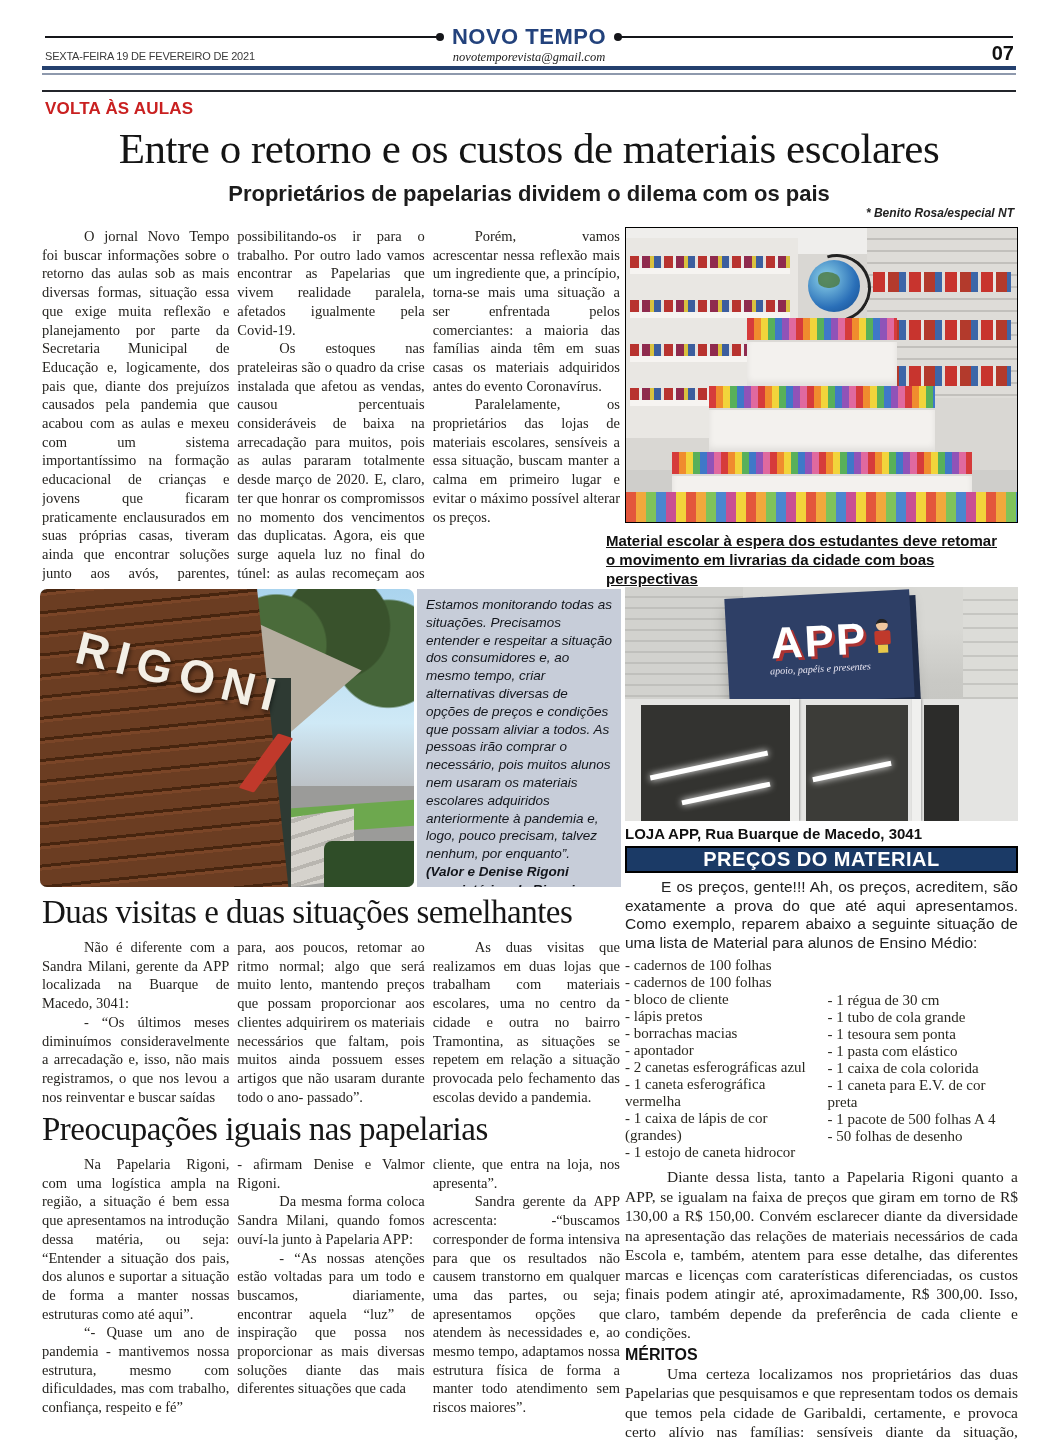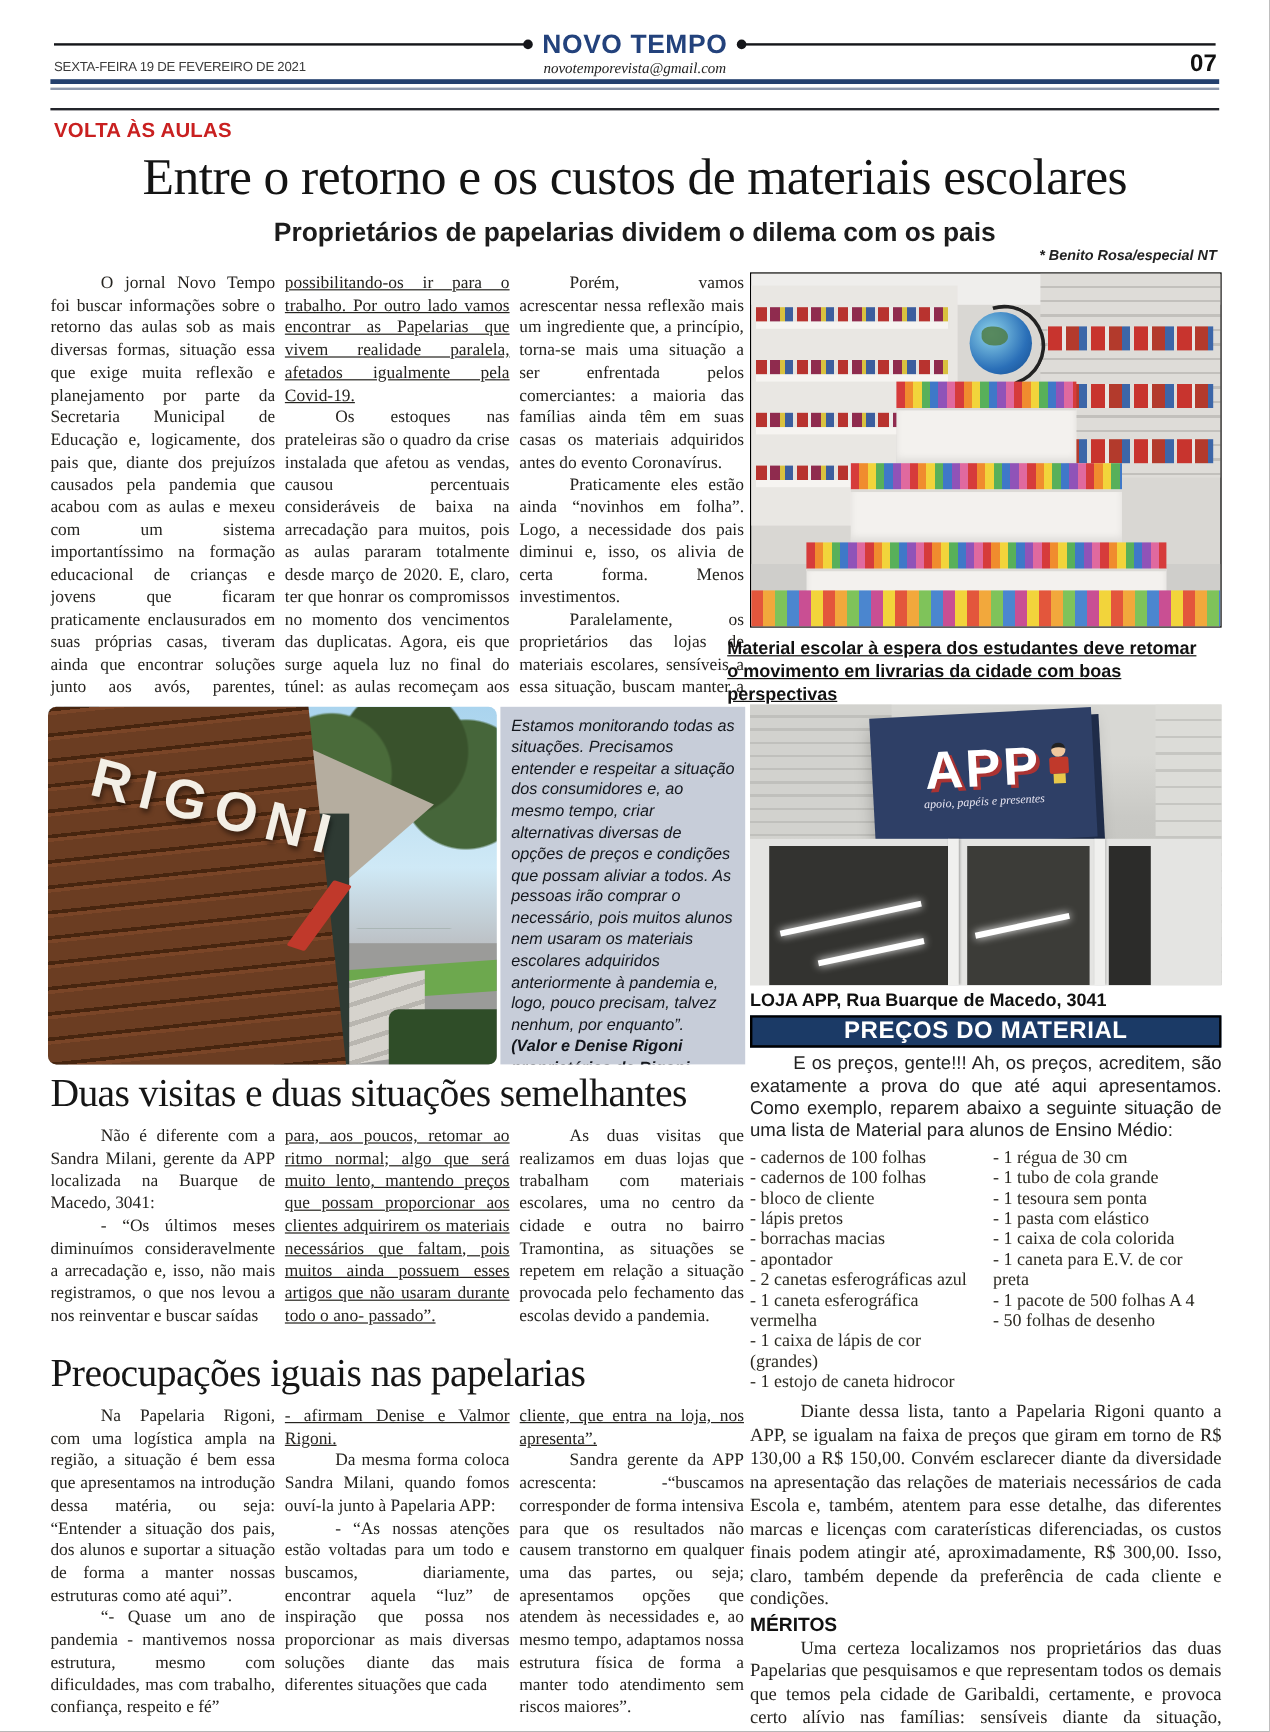--- a/index.html
+++ b/index.html
@@ -23,42 +23,42 @@
   .top-rule { position:absolute; left:42px; right:42px; top:90px; border-top:2px solid #23252b; }
   
   .kicker { position:absolute; left:45px; top:99px; font-family:"Liberation Sans",sans-serif; font-weight:bold; font-size:17px; color:#c92020; letter-spacing:.2px; }
   .headline { position:absolute; left:0; right:0; top:124px; text-align:center; font-size:43px; letter-spacing:-.5px; color:#141414; font-weight:500; }
   .subheadline { position:absolute; left:0; right:0; top:181px; text-align:center; font-family:"Liberation Sans",sans-serif; font-weight:bold; font-size:22px; color:#1c1c1c; }
   .photo-credit { position:absolute; right:44px; top:206px; font-family:"Liberation Sans",sans-serif; font-style:italic; font-weight:bold; font-size:12px; color:#222;text-align:center; }
   
   .cols { display:flex; gap:8px; text-align:justify; font-size:14.5px; line-height:18.7px; color:#25231f; }
   .cols .col { flex:1; overflow:hidden; hyphens:auto; }
   .para { text-indent:42px; }
-  .lead { text-indent:0;text-decoration:underline; }
+  .lead { text-indent:0; }
   .top-cols { position:absolute; left:42px; top:227px; width:578px; height:358px; overflow:hidden; }
   .left-lower { position:absolute; left:42px; top:894px; width:578px; }
   .sec-h2 { font-size:33px; letter-spacing:-.5px; font-weight:500; color:#161616; margin-bottom:7px; }
-  .sec-cols-1 { height:167px; overflow:hidden; margin-bottom:22px; }
+  .sec-cols-1 { height:167px; overflow:hidden; margin-bottom:6px; }
   .sec-cols-2 { height:292px; overflow:hidden; }
   
   .caption { font-family:"Liberation Sans",sans-serif; font-weight:bold; font-size:15px; line-height:19px; color:#111; }
   .caption-store { position:absolute; left:606px; top:531px; width:393px;text-decoration:underline; }
   .caption-app { position:absolute; left:625px; top:824px; width:393px; }
   
   .quote-box { position:absolute; left:417px; top:589px; width:204px; height:298px; background:#c7cdd9; padding:7px 8px 6px 9px;
     font-family:"Liberation Sans",sans-serif; font-style:italic; font-size:13.5px; line-height:17.8px; color:#13161c; overflow:hidden; }
   .quote-credit { font-weight:bold; }
   
   .right-lower { position:absolute; left:625px; top:846px; width:393px; height:594px; overflow:hidden; }
   .price-banner { height:27px; background:#1b3a66; border:2px solid #000; display:flex; align-items:flex-start; justify-content:center; }
   .price-banner span { font-family:"Liberation Sans",sans-serif; font-weight:bold; font-size:20px; letter-spacing:.5px; color:#fff; }
   .price-intro { margin-top:5px; font-family:"Liberation Sans",sans-serif; font-size:15.5px; line-height:18.5px; text-align:justify; text-indent:36px; color:#222; }
   .price-lists { display:flex; margin-top:5px; font-size:15px; line-height:17px; color:#2a2820; }
   .price-lists .plist { width:50%; }
-  .price-lists .plist + .plist { padding-left:6px; }
+  .price-lists .plist + .plist { padding-left:6px;margin-top:35px; }
   .serif-para { font-size:15.5px; line-height:19.5px; text-align:justify; text-indent:42px; color:#25231f; }
   .costs-para { margin-top:6px; }
   .meritos { margin-top:3px; font-family:"Liberation Sans",sans-serif; font-weight:bold; font-size:16px; color:#111; }
   
   .photo { position:absolute; overflow:hidden; }
   
   .photo-store { left:625px; top:227px; width:393px; height:296px; border:1px solid #000; background:#d9d7d3; }
   .ps-ceiling { position:absolute; left:0; top:0; right:0; height:26px; background:#efeeec; }
   .ps-shelfunit { position:absolute; left:0; top:10px; width:172px; height:200px; background:#e9e7e3; }
   .ps-shelf { position:absolute; left:4px; right:8px; height:18px; border-bottom:6px solid #f6f4f1;
@@ -155,21 +155,20 @@
     </div>
     <div class="col">
       <p class="lead">possibilitando-os ir para o trabalho. Por outro lado vamos encontrar as Papelarias que vivem realidade paralela, afetados igualmente pela Covid-19.</p>
       <div>
           <p class="para">Os estoques nas prateleiras são o quadro da crise instalada que afetou as vendas, causou percentuais consideráveis de baixa na arrecadação para muitos, pois as aulas pararam totalmente desde março de 2020. E, claro, ter que honrar os compromissos no momento dos vencimentos das duplicatas. Agora, eis que surge aquela luz no final do túnel: as aulas recomeçam aos poucos com a queda de casos e a chegada das vacinas.</p>
         </div>
     </div>
     <div class="col">
       <div>
           <p class="para">Porém, vamos acrescentar nessa reflexão mais um ingrediente que, a princípio, torna-se mais uma situação a ser enfrentada pelos comerciantes: a maioria das famílias ainda têm em suas casas os materiais adquiridos antes do evento Coronavírus.</p>
-          <p class="para">Praticamente eles estão ainda “novinhos em folha”. Logo, a necessidade dos pais diminui e, isso, os alivia de certa forma. Menos investimentos.</p>
           <p class="para">Paralelamente, os proprietários das lojas de materiais escolares, sensíveis a essa situação, buscam manter a calma em primeiro lugar e evitar o máximo possível alterar os preços.</p>
         </div>
     </div>
   </div>
 
   <div class="photo photo-store">
     <div class="ps-ceiling"></div>
     <div class="ps-shelfunit">
       <div class="ps-shelf" style="top:18px;"></div>
       <div class="ps-shelf" style="top:62px;"></div>

